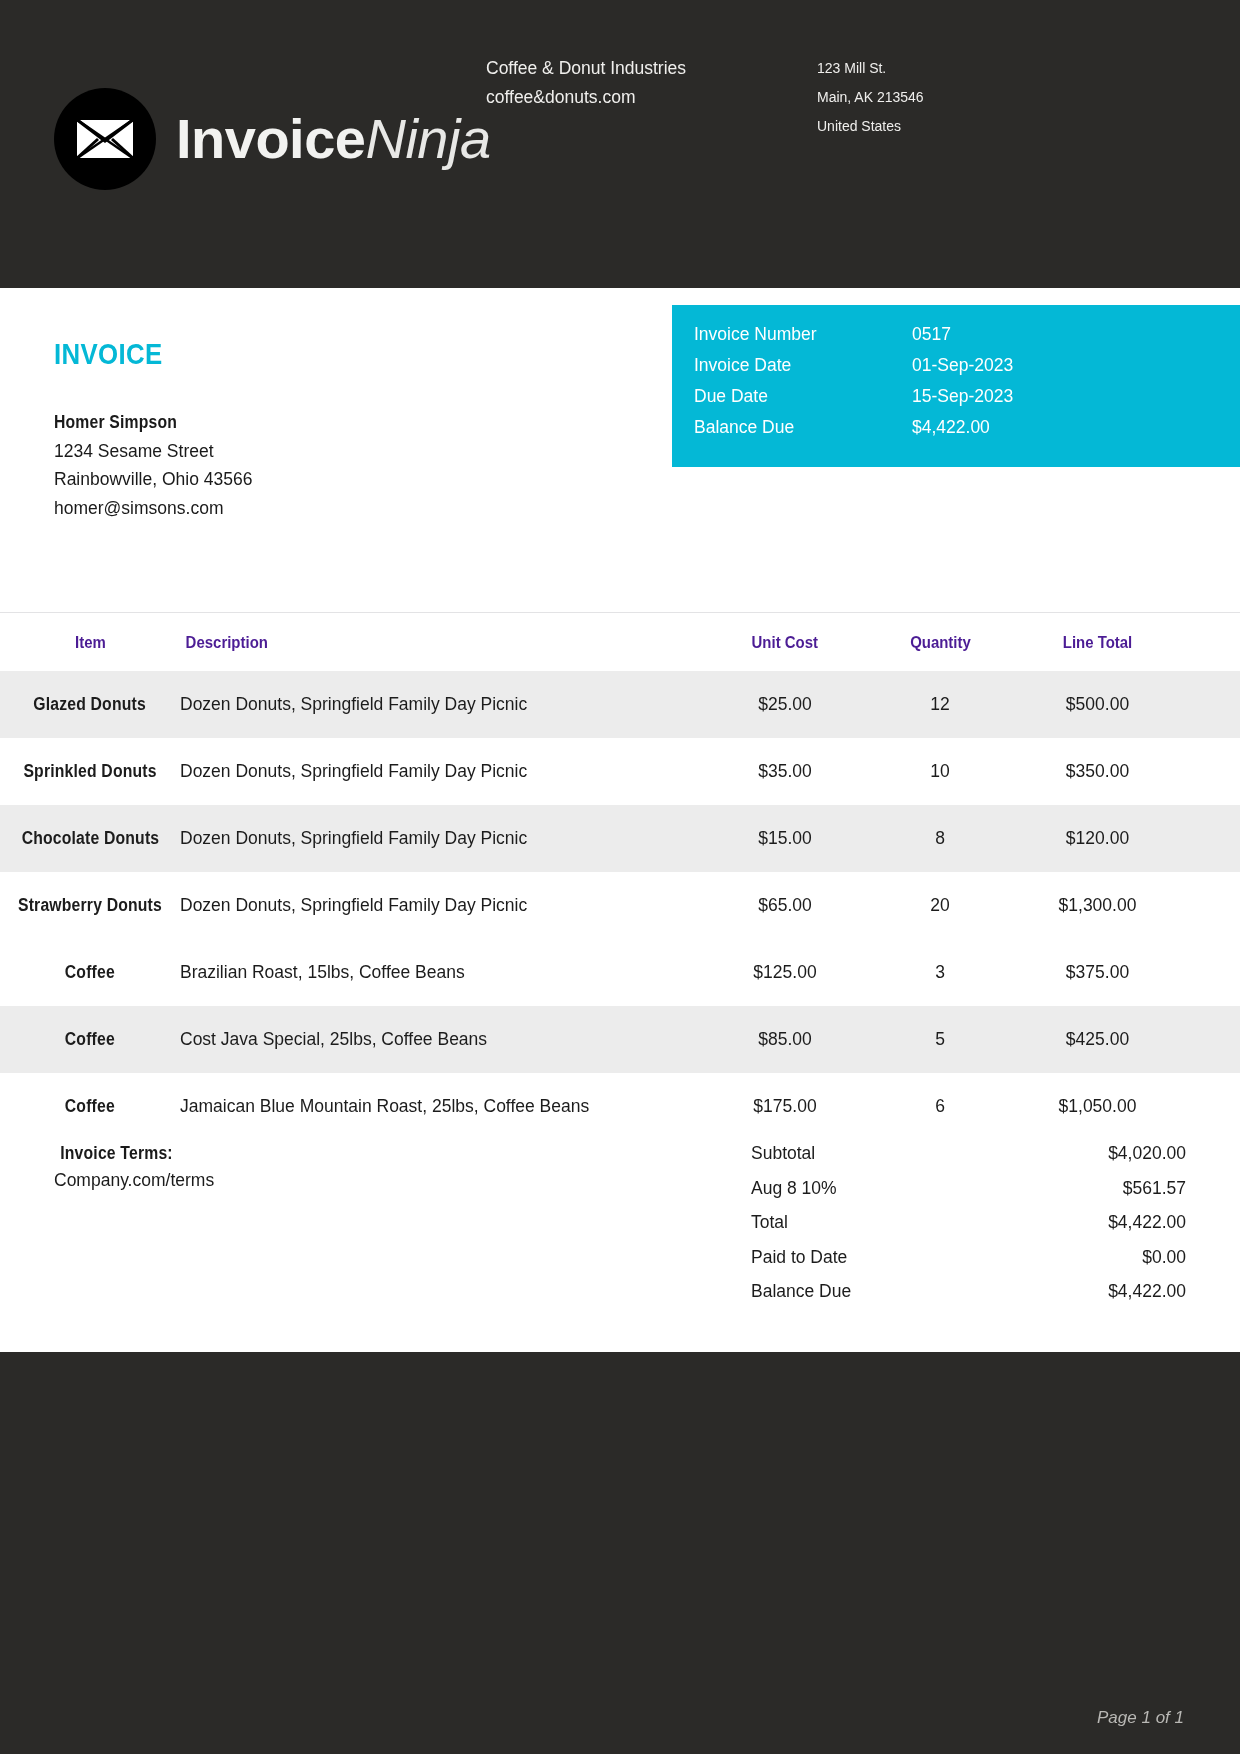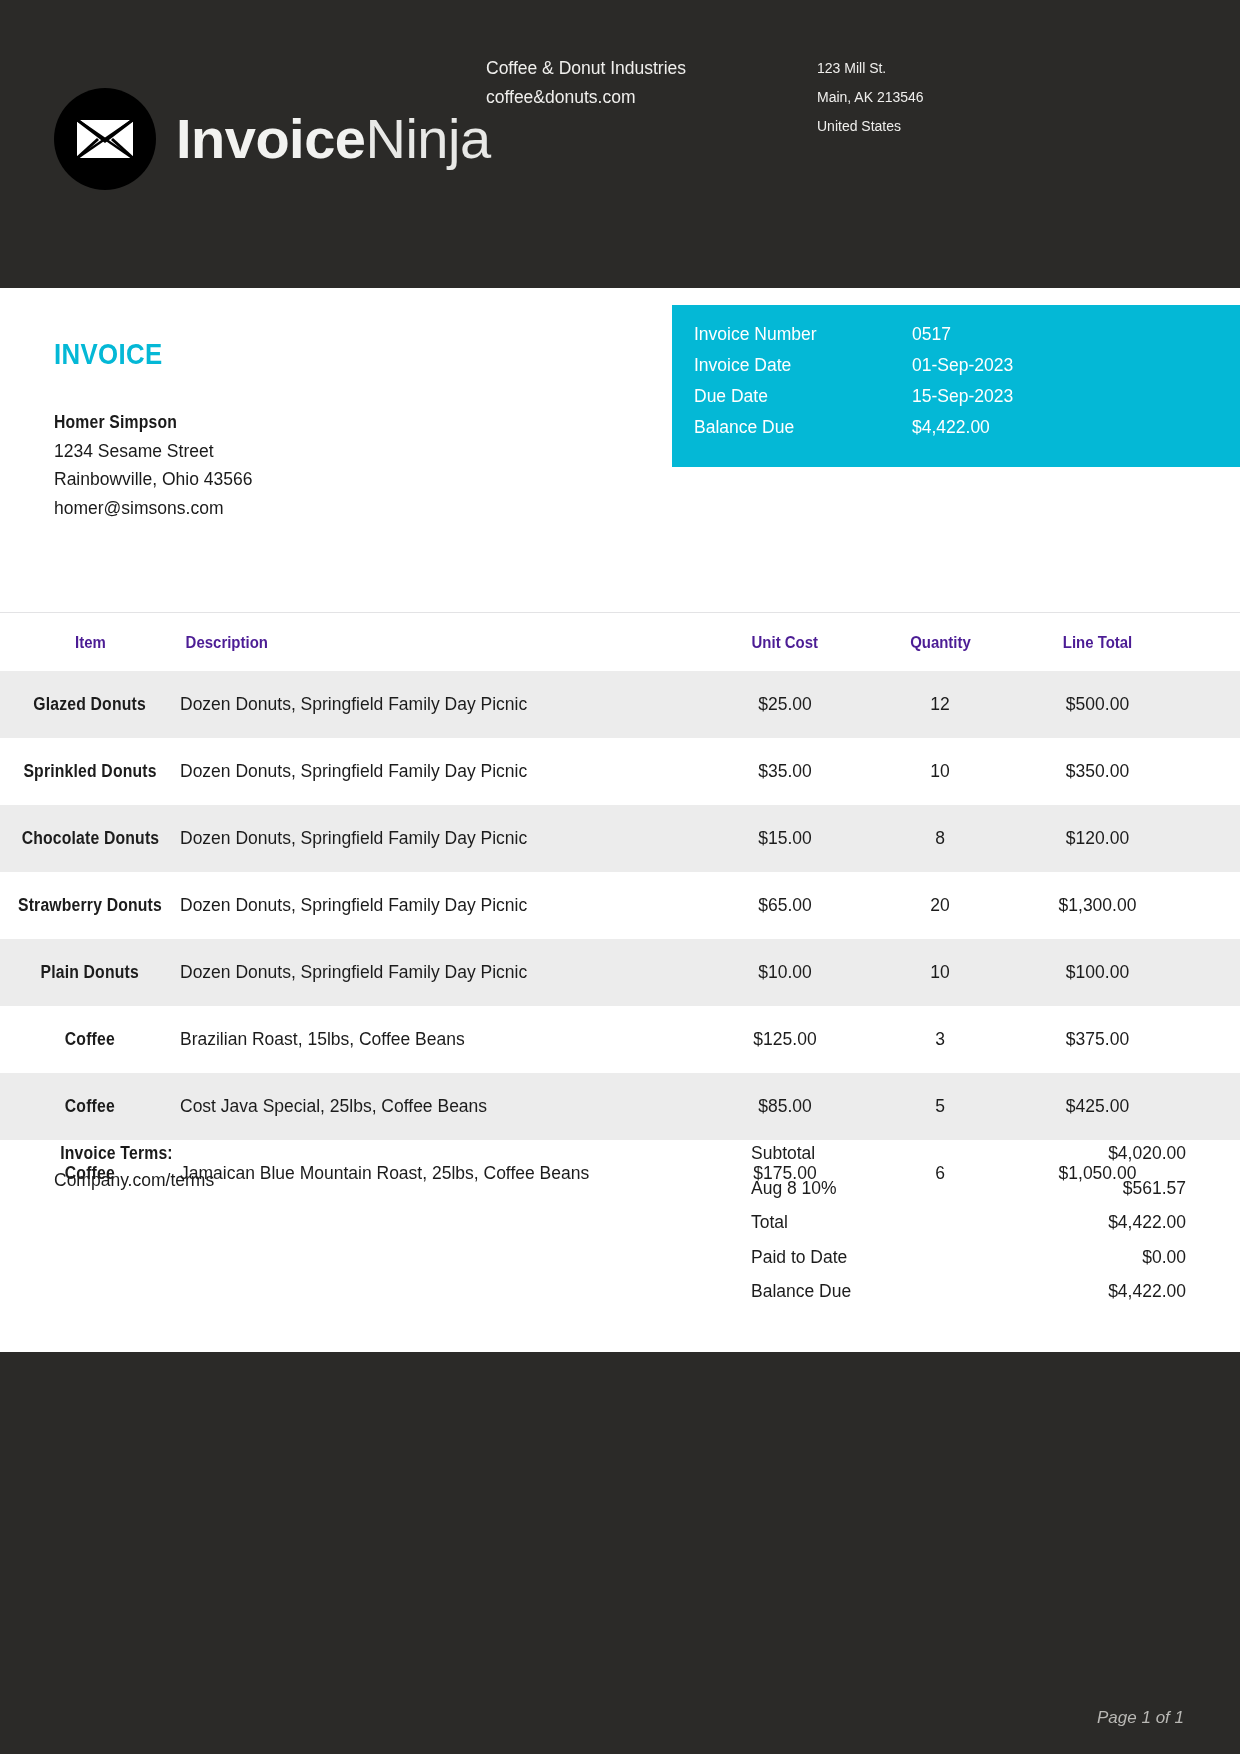--- a/index.html
+++ b/index.html
@@ -50,21 +50,21 @@
   .logo-mark svg { display: block; }
   .logo-text {
     margin-left: 20px;
     font-size: 56px;
     line-height: 1;
     letter-spacing: -0.5px;
     white-space: nowrap;
     color: #f2f2f0;
   }
   .logo-text .b { font-weight: 700; }
-  .logo-text .n { font-weight: 300; color: #e8e8e6; }
+  .logo-text .n { font-weight: 300; color: #e8e8e6; font-style: italic; }
 
   .company-block {
     position: absolute;
     left: 486px;
     top: 54px;
     color: #f0efed;
     font-size: 17.5px;
     line-height: 29px;
   }
   .address-block {
@@ -365,29 +365,20 @@
           </tr>
           <tr>
             <td></td>
             <td class="cell-item"><span>Strawberry Donuts</span></td>
             <td class="cell-desc">Dozen Donuts, Springfield Family Day Picnic</td>
             <td class="cell-num">$65.00</td>
             <td class="cell-num">20</td>
             <td class="cell-num">$1,300.00</td>
             <td></td>
           </tr>
-          <tr class="alt">
-            <td></td>
-            <td class="cell-item"><span>Plain Donuts</span></td>
-            <td class="cell-desc">Dozen Donuts, Springfield Family Day Picnic</td>
-            <td class="cell-num">$10.00</td>
-            <td class="cell-num">10</td>
-            <td class="cell-num">$100.00</td>
-            <td></td>
-          </tr>
           <tr>
             <td></td>
             <td class="cell-item"><span>Coffee</span></td>
             <td class="cell-desc">Brazilian Roast, 15lbs, Coffee Beans</td>
             <td class="cell-num">$125.00</td>
             <td class="cell-num">3</td>
             <td class="cell-num">$375.00</td>
             <td></td>
           </tr>
           <tr class="alt">

